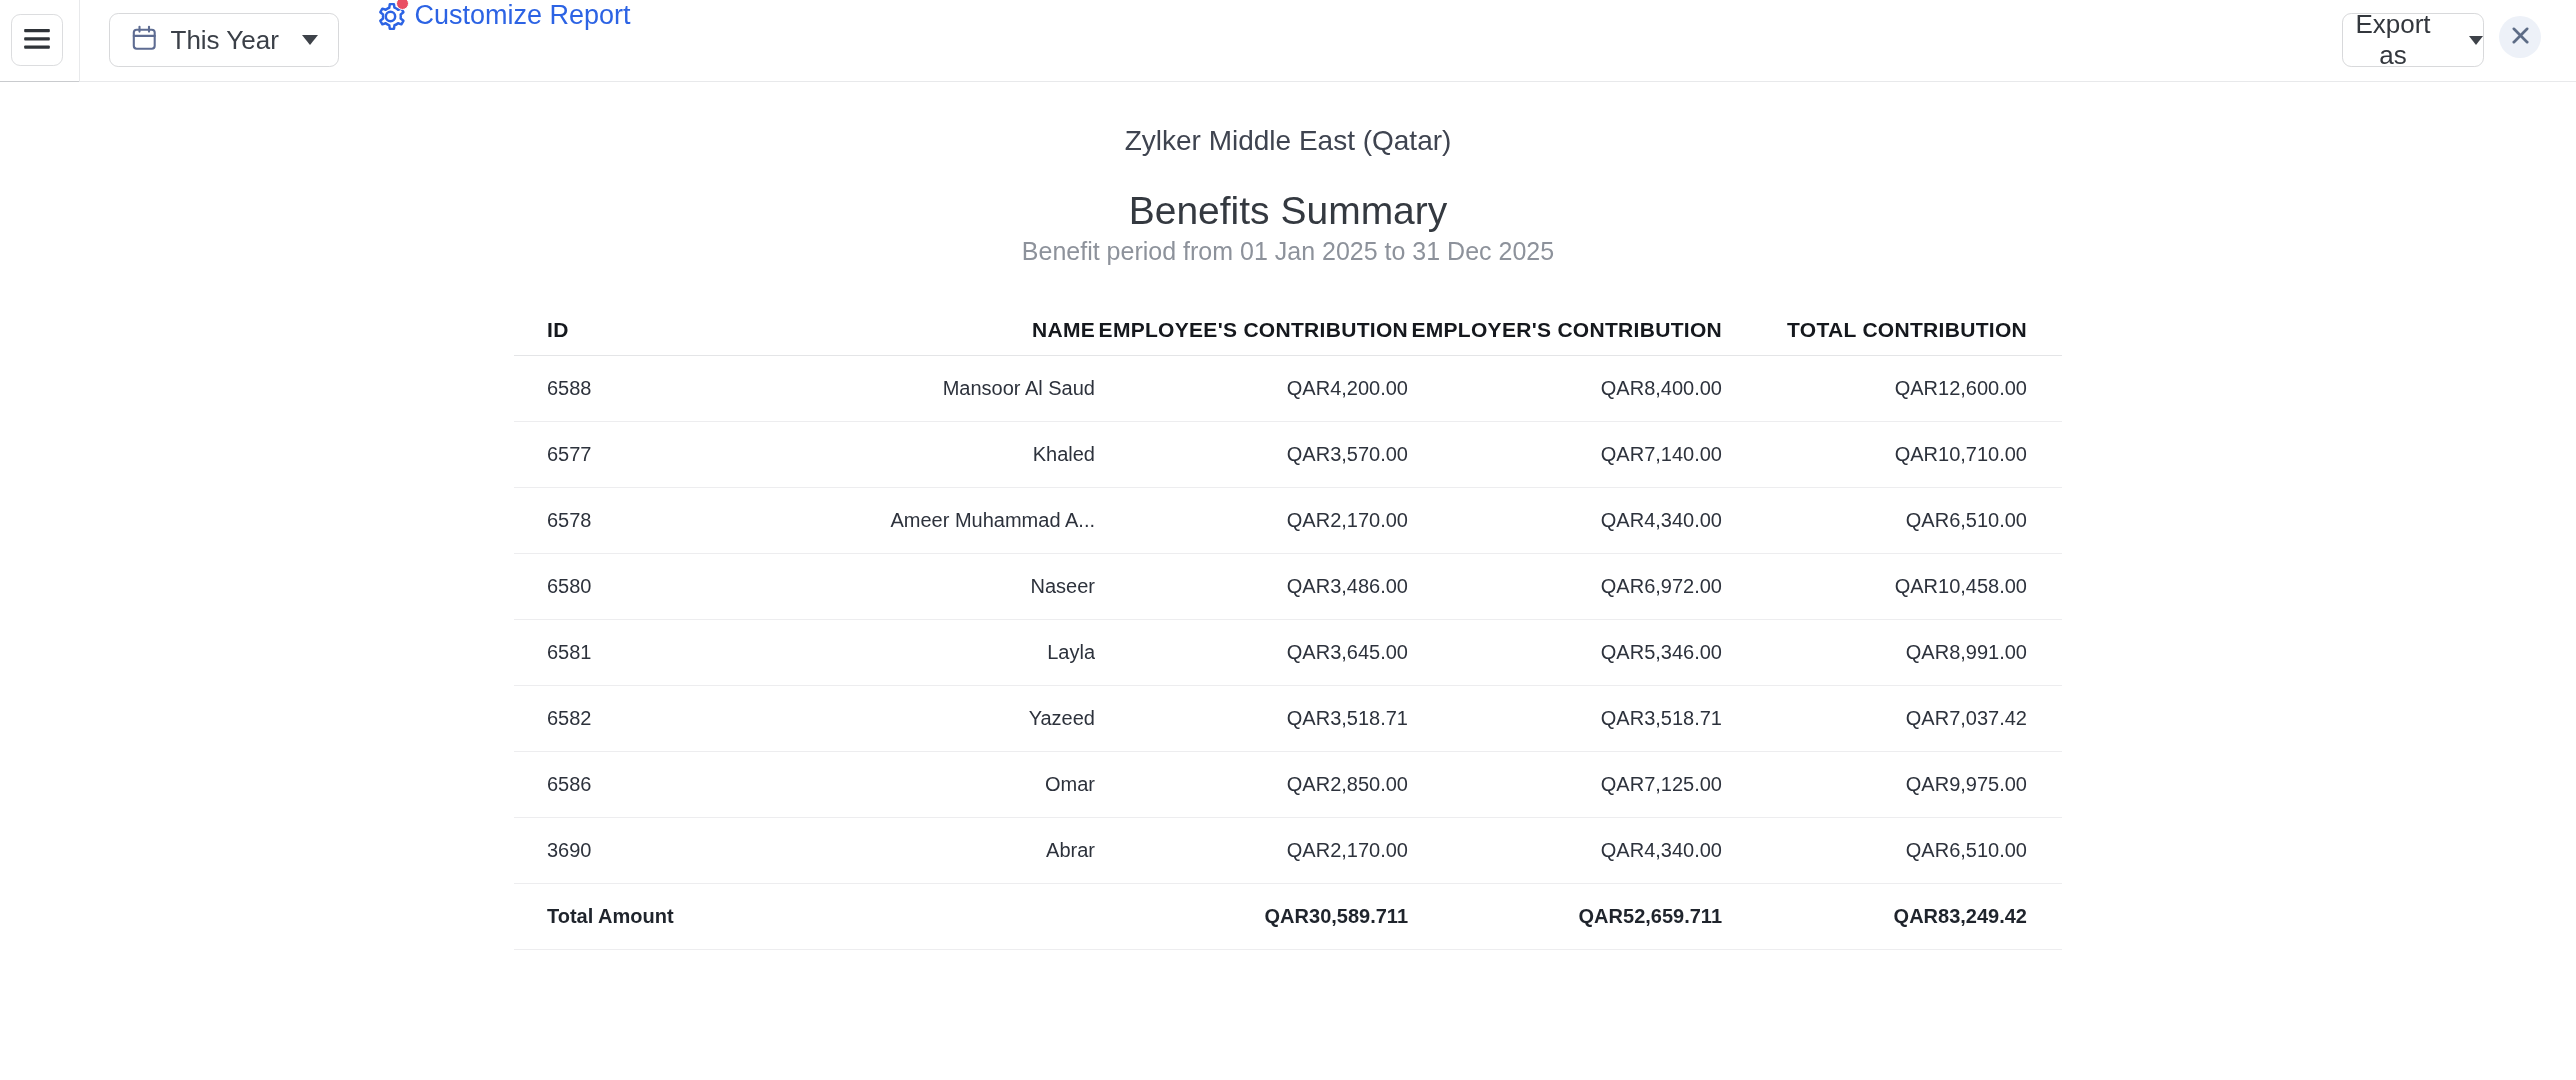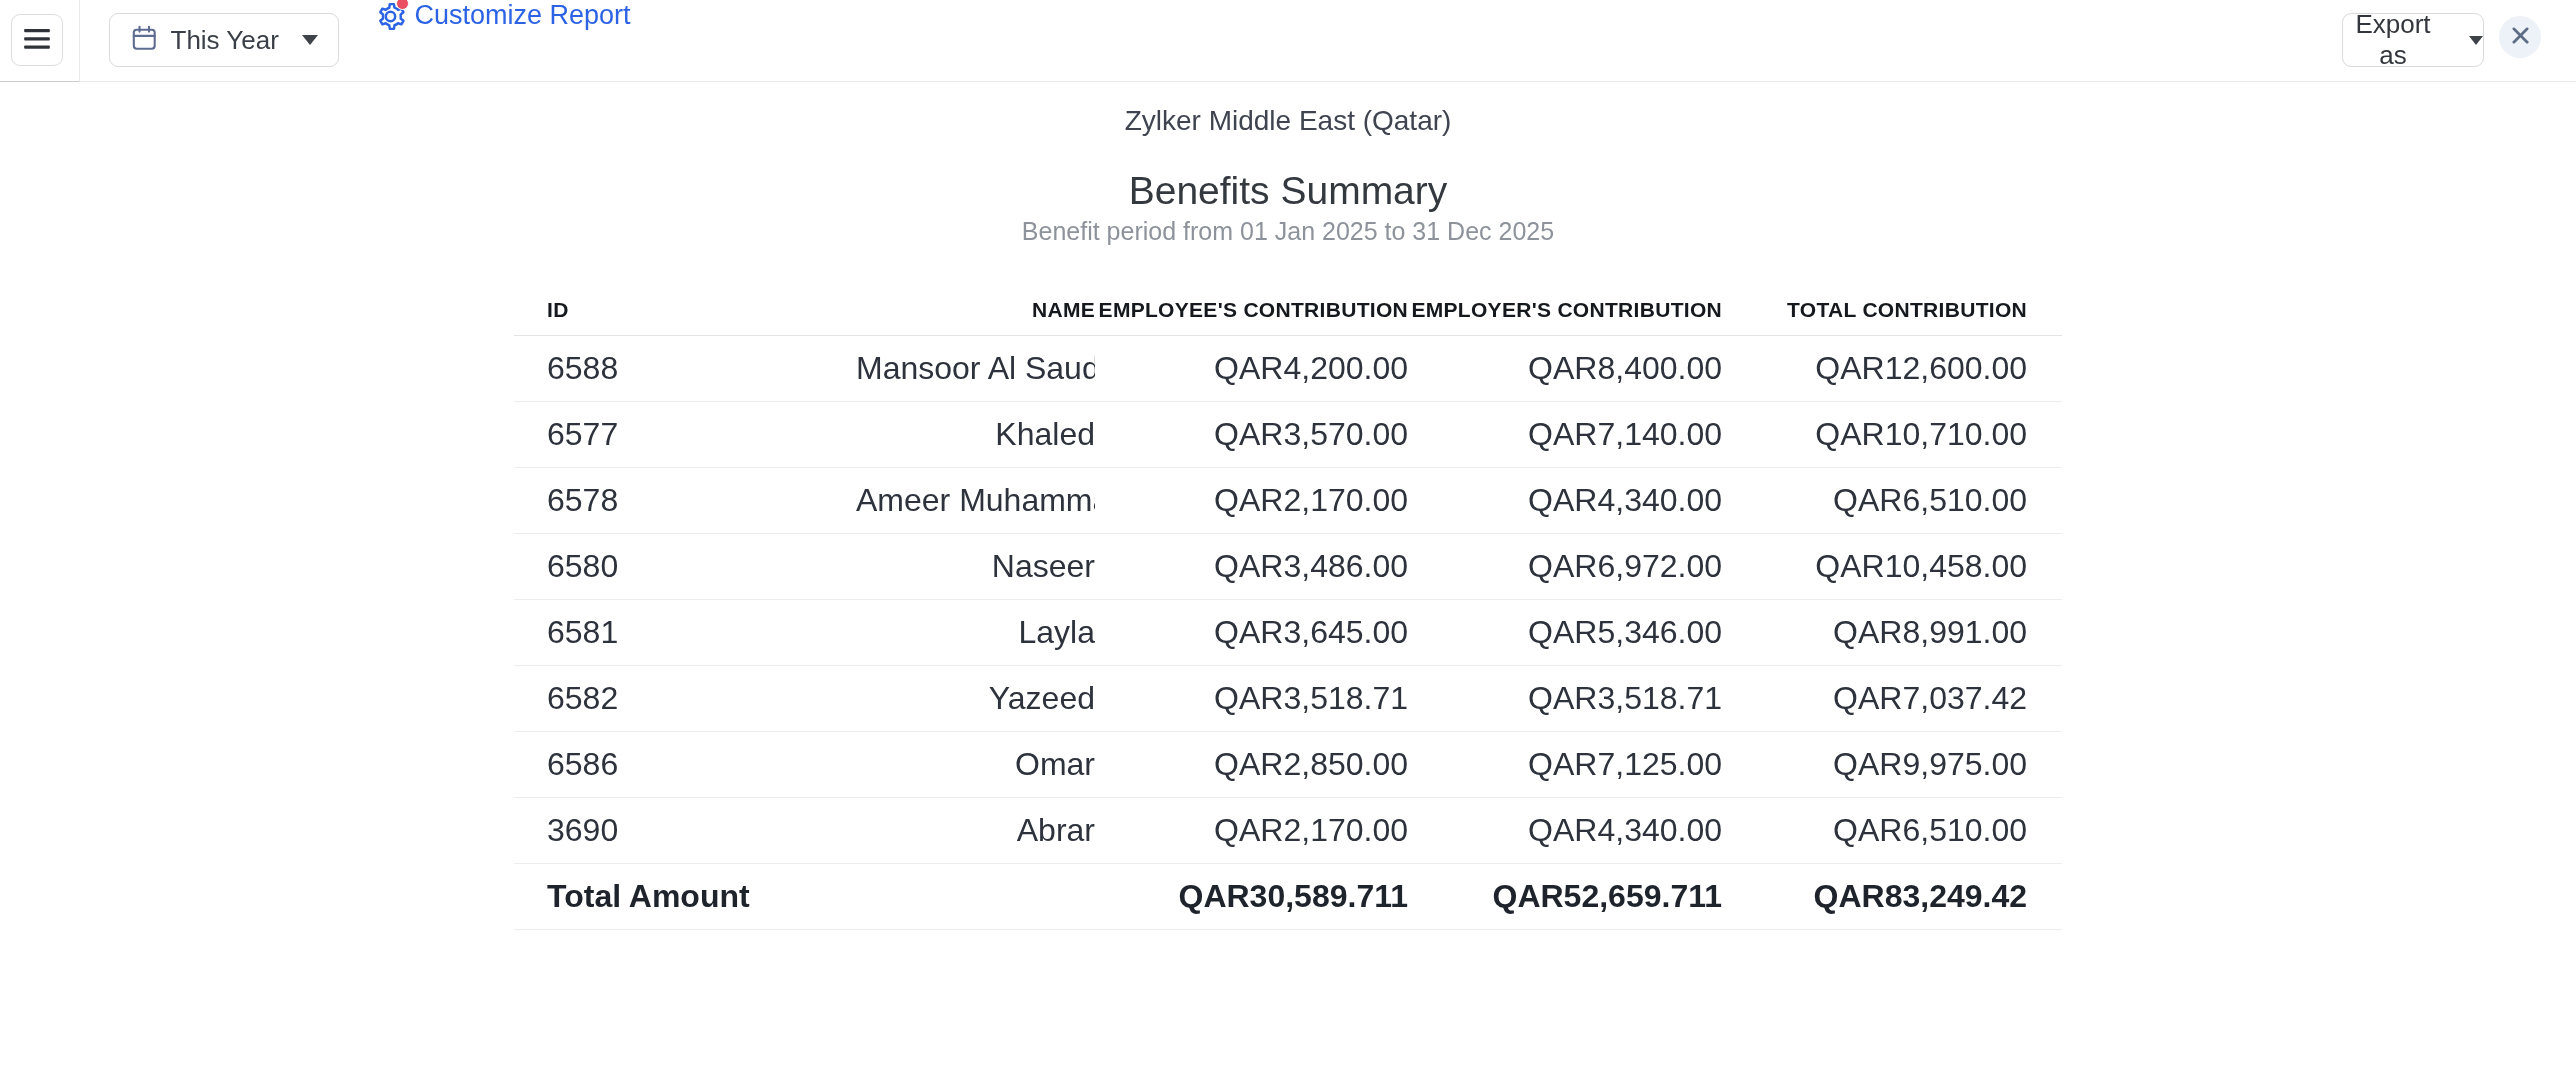--- a/index.html
+++ b/index.html
@@ -38,31 +38,31 @@
     display: flex; align-items: center; justify-content: center; gap: 26px; cursor: pointer; }
   .export-btn .label { font-size: 26px; color: #33373d; }
   .export-btn .caret { border-left-width: 7.4px; border-right-width: 7.4px; border-top-width: 9.2px; }
 
   .close-btn { position: absolute; right: 35px; top: 15.6px; width: 42px; height: 42px;
     border-radius: 50%; background: #edf1f8; border: none;
     display: flex; align-items: center; justify-content: center; cursor: pointer; }
 
   
   .report-head { text-align: center; }
-  .org-name { margin-top: 23px; font-size: 28px; color: #3f4450; }
+  .org-name { margin-top: 43px; font-size: 28px; color: #3f4450; }
   .report-title { margin-top: 32px; font-size: 39px; font-weight: 500; color: #343940; }
   .report-subtitle { margin-top: 4px; font-size: 25px; color: #8d929b; }
 
   
   table.report { width: 1548px; margin: 40px auto 0 auto; border-collapse: collapse;
     table-layout: fixed; }
   thead th { height: 49px; font-size: 21px; font-weight: 700; color: #15181d;
     letter-spacing: 0.3px; vertical-align: middle; white-space: nowrap;
     border-bottom: 0.9px solid #e4e5e7; }
-  tbody td { height: 66px; font-size: 32px; color: #2d323c; vertical-align: middle;
+  tbody td { height: 66px; font-size: 20px; color: #2d323c; vertical-align: middle;
     white-space: nowrap; overflow: hidden; border-bottom: 0.9px solid #ededef; }
   .col-id   { text-align: left; padding-left: 33px; }
   .col-name { text-align: right; }
   .col-num  { text-align: right; }
   .col-last { text-align: right; padding-right: 35px; }
   tr.total-row td { font-weight: 700; color: #1f242c; }
 </style>
 </head>
 <body>
 

